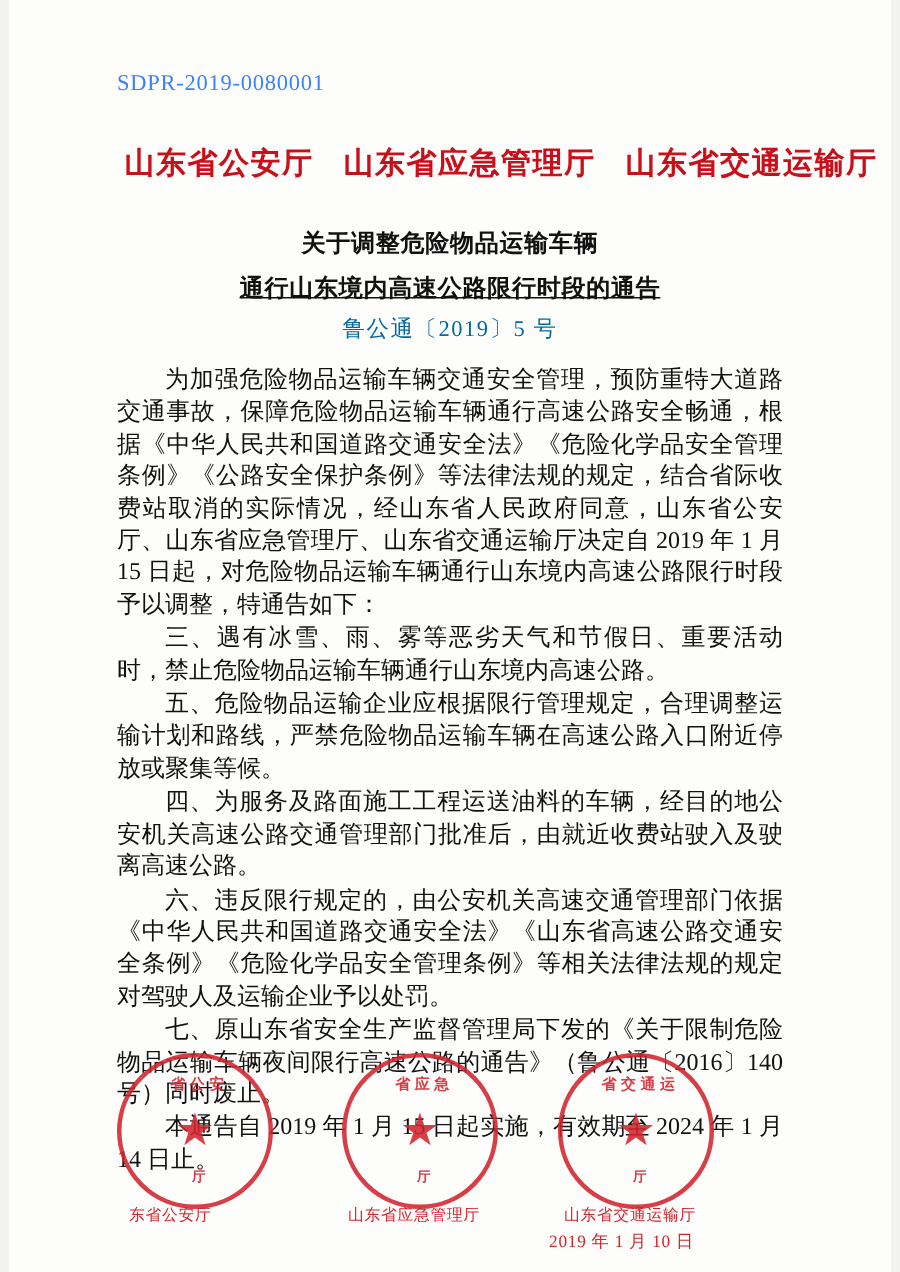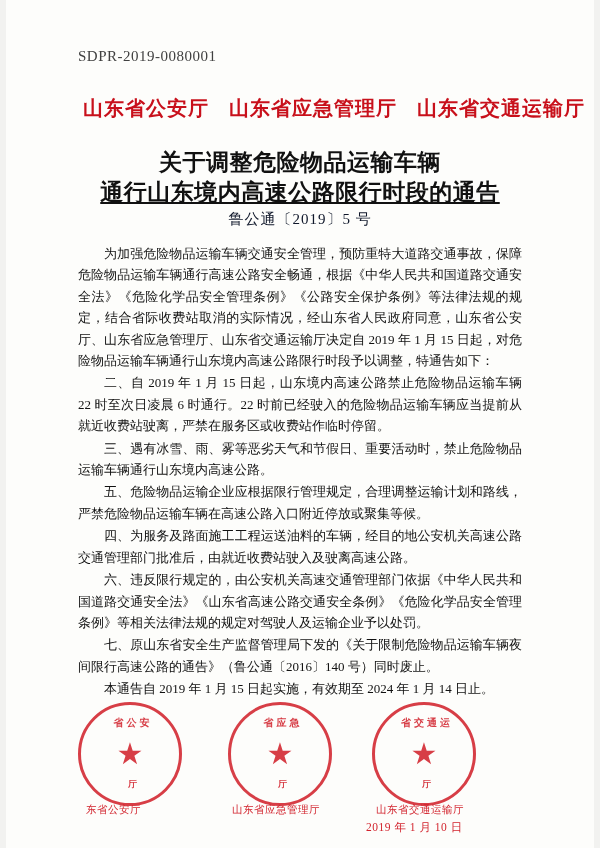--- a/index.html
+++ b/index.html
@@ -22,21 +22,21 @@
     background: #fdfdfb;
     padding: 0;
     box-sizing: border-box;
   }
   .doc-number {
     position: absolute;
     top: 48px;
     left: 78px;
     font-size: 15px;
     letter-spacing: 0.5px;
-    color: #404040;
+    color: #3b82f6;
     font-family: "Liberation Serif", "DejaVu Serif", serif;
   }
   .issuers {
     position: absolute;
     top: 95px;
     left: 0;
     width: 600px;
     text-align: center;
     color: #c8101b;
     font-size: 20px;
@@ -47,43 +47,43 @@
   }
   .issuers span {
     margin: 0 6px;
   }
   .title {
     position: absolute;
     top: 148px;
     left: 0;
     width: 600px;
     text-align: center;
-    font-size: 23px;
+    font-size: 16px;
     font-weight: bold;
     line-height: 30px;
     color: #111;
     letter-spacing: 0.5px;
   }
   .title .l2 { display: block; text-decoration: underline; }
   .serial {
     position: absolute;
     top: 210px;
     left: 0;
     width: 600px;
     text-align: center;
     font-size: 15px;
     letter-spacing: 1px;
-    color: #0f172a;
+    color: #0369a1;
   }
   .body {
     position: absolute;
     top: 243px;
     left: 78px;
     width: 444px;
-    font-size: 13px;
+    font-size: 16px;
     line-height: 21.4px;
     text-align: justify;
     color: #111;
   }
   .body p {
     margin: 0 0 1px 0;
     text-indent: 2em;
   }
   .seals {
     position: absolute;
@@ -175,21 +175,20 @@
 
   <div class="title">
     <span class="l1">关于调整危险物品运输车辆</span>
     <span class="l2">通行山东境内高速公路限行时段的通告</span>
   </div>
 
   <div class="serial">鲁公通〔2019〕5 号</div>
 
   <div class="body">
     <p>为加强危险物品运输车辆交通安全管理，预防重特大道路交通事故，保障危险物品运输车辆通行高速公路安全畅通，根据《中华人民共和国道路交通安全法》《危险化学品安全管理条例》《公路安全保护条例》等法律法规的规定，结合省际收费站取消的实际情况，经山东省人民政府同意，山东省公安厅、山东省应急管理厅、山东省交通运输厅决定自 2019 年 1 月 15 日起，对危险物品运输车辆通行山东境内高速公路限行时段予以调整，特通告如下：</p>
-    <p>二、自 2019 年 1 月 15 日起，山东境内高速公路禁止危险物品运输车辆 22 时至次日凌晨 6 时通行。22 时前已经驶入的危险物品运输车辆应当提前从就近收费站驶离，严禁在服务区或收费站作临时停留。</p>
     <p>三、遇有冰雪、雨、雾等恶劣天气和节假日、重要活动时，禁止危险物品运输车辆通行山东境内高速公路。</p>
     <p>五、危险物品运输企业应根据限行管理规定，合理调整运输计划和路线，严禁危险物品运输车辆在高速公路入口附近停放或聚集等候。</p>
     <p>四、为服务及路面施工工程运送油料的车辆，经目的地公安机关高速公路交通管理部门批准后，由就近收费站驶入及驶离高速公路。</p>
     <p>六、违反限行规定的，由公安机关高速交通管理部门依据《中华人民共和国道路交通安全法》《山东省高速公路交通安全条例》《危险化学品安全管理条例》等相关法律法规的规定对驾驶人及运输企业予以处罚。</p>
     <p>七、原山东省安全生产监督管理局下发的《关于限制危险物品运输车辆夜间限行高速公路的通告》（鲁公通〔2016〕140 号）同时废止。</p>
     <p>本通告自 2019 年 1 月 15 日起实施，有效期至 2024 年 1 月 14 日止。</p>
   </div>
 
   <div class="seals">
     <div class="seal" id="seal1">

